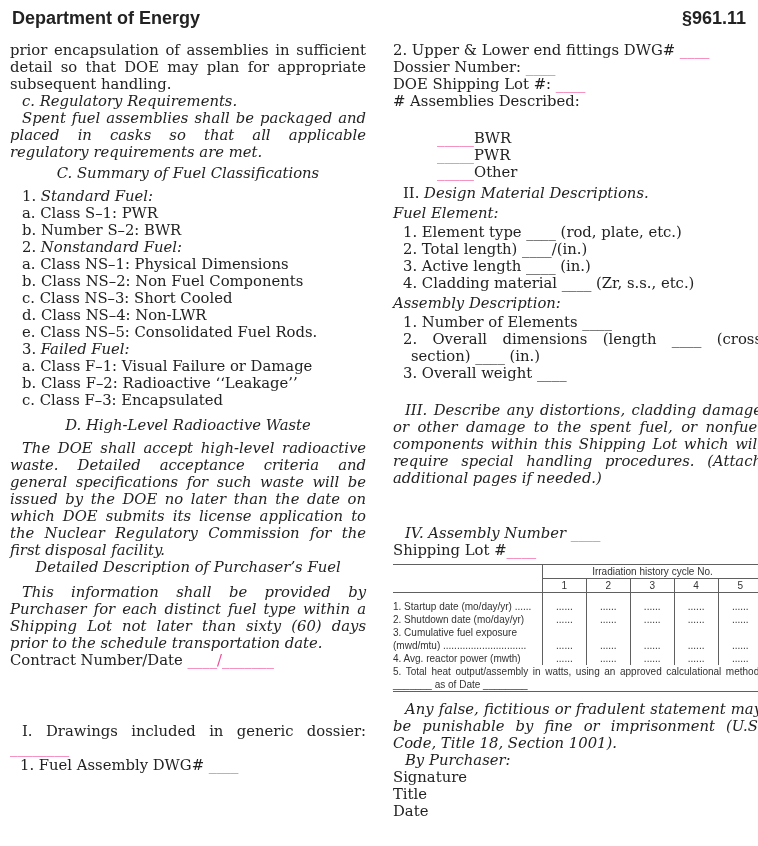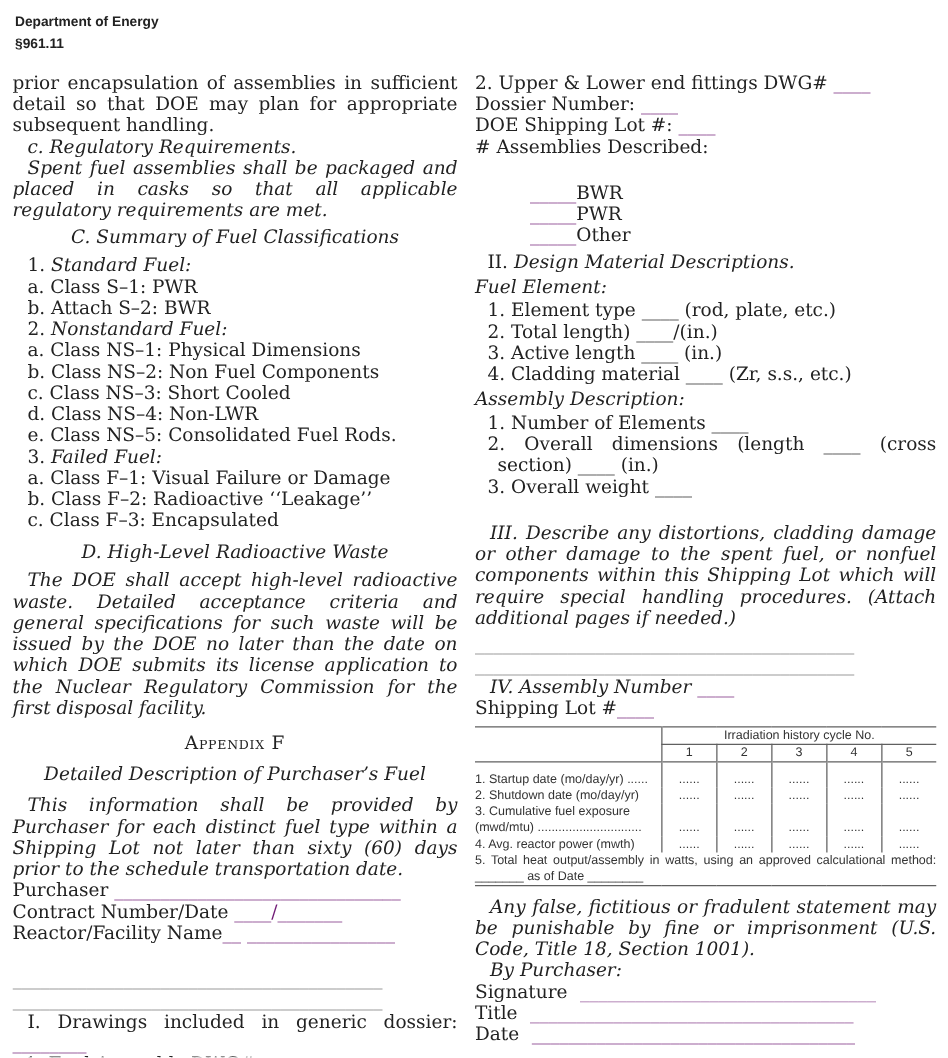--- a/index.html
+++ b/index.html
@@ -5,35 +5,35 @@
   html,body { margin:0; padding:0; background:#ffffff; }
   .page {
     position:relative; width:758px; height:846px; overflow:hidden;
     background:#ffffff; color:#222222; box-sizing:border-box;
     padding:8px 10px 0 10px;
     font-family:"DejaVu Serif","Liberation Serif",serif;
     font-size:14.8px; line-height:17px;
   }
   .hdr { display:flex; justify-content:space-between; align-items:baseline;
     font-family:"Liberation Sans","DejaVu Sans",sans-serif; font-weight:bold;
-    font-size:11px; padding:2px 2px 0 2px;flex-direction:column; }
-  .cols { display:flex; gap:14px; margin-top:14px; }
+    font-size:18px; padding:2px 2px 0 2px; }
+  .cols { display:flex; gap:27px; margin-top:14px; }
   .col-l { width:356px; flex:none; }
   .col-r { width:369px; flex:none; }
   p { margin:0; text-align:justify; }
   .ind { text-indent:12px;font-style:italic; }
   .ctr { text-align:center; font-style:italic; font-weight:normal; font-size:14.8px; }
   .h-c  { margin:4px 0 6px; }
   .h-d  { margin:8px 0 6px; }
   .h-ap { margin:11px 0 8px; font-style:normal; font-variant:small-caps; letter-spacing:.6px; }
   .h-sub{ margin:0 0 8px; }
   .listline { padding-left:12px; }
   .itemline { padding-left:10px; }
   .hang2 { padding-left:18px; text-indent:-8px; text-align:justify; }
-  .blank { color:#701a75; letter-spacing:0; }
+  .blank { color:#ec4899; letter-spacing:0; }
   .blankline { color:#777777; overflow:hidden; white-space:nowrap; }
   .gap6 { margin-top:20px; }
   .gap4 { margin-top:4px; }
   .emh { font-style:italic; }
   .h-ii { margin:4px 0 3px; padding-left:10px; }
   .h-fe { margin:3px 0 2px; font-style:italic; }
   .just-last { text-align:justify; text-align-last:justify; text-indent:12px; }
   .rtype { padding-left:44px; }
   
   .tbl { width:100%; border-collapse:collapse; table-layout:fixed;
@@ -74,52 +74,43 @@
     <section class="col-l">
       <p>prior encapsulation of assemblies in sufficient detail so that DOE may plan for appropriate subsequent handling.</p>
       <div class="ind">c. Regulatory Requirements.</div>
       <p class="ind">Spent fuel assemblies shall be packaged and placed in casks so that all applicable regulatory requirements are met.</p>
 
       <div class="ctr h-c">C. Summary of Fuel Classifications</div>
 
       <div>
         <div class="listline"><span>1. </span><span class="emh">Standard Fuel:</span></div>
         <div class="listline"><span>a. Class S–1: PWR</span><span class="emh"></span></div>
-        <div class="listline"><span>b. Attach S–2: BWR</span><span class="emh"></span></div>
+        <div class="listline"><span>b. Number S–2: BWR</span><span class="emh"></span></div>
         <div class="listline"><span>2. </span><span class="emh">Nonstandard Fuel:</span></div>
         <div class="listline"><span>a. Class NS–1: Physical Dimensions</span><span class="emh"></span></div>
         <div class="listline"><span>b. Class NS–2: Non Fuel Components</span><span class="emh"></span></div>
         <div class="listline"><span>c. Class NS–3: Short Cooled</span><span class="emh"></span></div>
         <div class="listline"><span>d. Class NS–4: Non-LWR</span><span class="emh"></span></div>
         <div class="listline"><span>e. Class NS–5: Consolidated Fuel Rods.</span><span class="emh"></span></div>
         <div class="listline"><span>3. </span><span class="emh">Failed Fuel:</span></div>
         <div class="listline"><span>a. Class F–1: Visual Failure or Damage</span><span class="emh"></span></div>
         <div class="listline"><span>b. Class F–2: Radioactive ‘‘Leakage’’</span><span class="emh"></span></div>
         <div class="listline"><span>c. Class F–3: Encapsulated</span><span class="emh"></span></div>
       </div>
 
       <div class="ctr h-d">D. High-Level Radioactive Waste</div>
       <p class="ind">The DOE shall accept high-level radioactive waste. Detailed acceptance criteria and general specifications for such waste will be issued by the DOE no later than the date on which DOE submits its license application to the Nuclear Regulatory Commission for the first disposal facility.</p>
 
-      <div class="ctr h-ap">Appendix F</div>
       <div class="ctr h-sub">Detailed Description of Purchaser’s Fuel</div>
 
       <p class="ind">This information shall be provided by Purchaser for each distinct fuel type within a Shipping Lot not later than sixty (60) days prior to the schedule transportation date.</p>
 
-      <div>
-        <span class="lbl">Purchaser</span>
-        <span class="blank">_______________________________</span>
-      </div>
       <div>
         <span class="lbl">Contract Number/Date</span>
         <span class="blank">____/_______</span>
-      </div>
-      <div>
-        <span class="lbl">Reactor/Facility Name</span><span class="blank">__</span>
-        <span class="blank">________________</span>
       </div>
       <div class="blankline gap6">________________________________________</div>
       <div class="blankline">________________________________________</div>
 
       <div class="just-last">I. Drawings included in generic dossier:</div>
       <div class="blank">________</div>
 
       <div class="itemline">
         <span>1. Fuel Assembly DWG#</span>
         <span class="blank">____</span>

